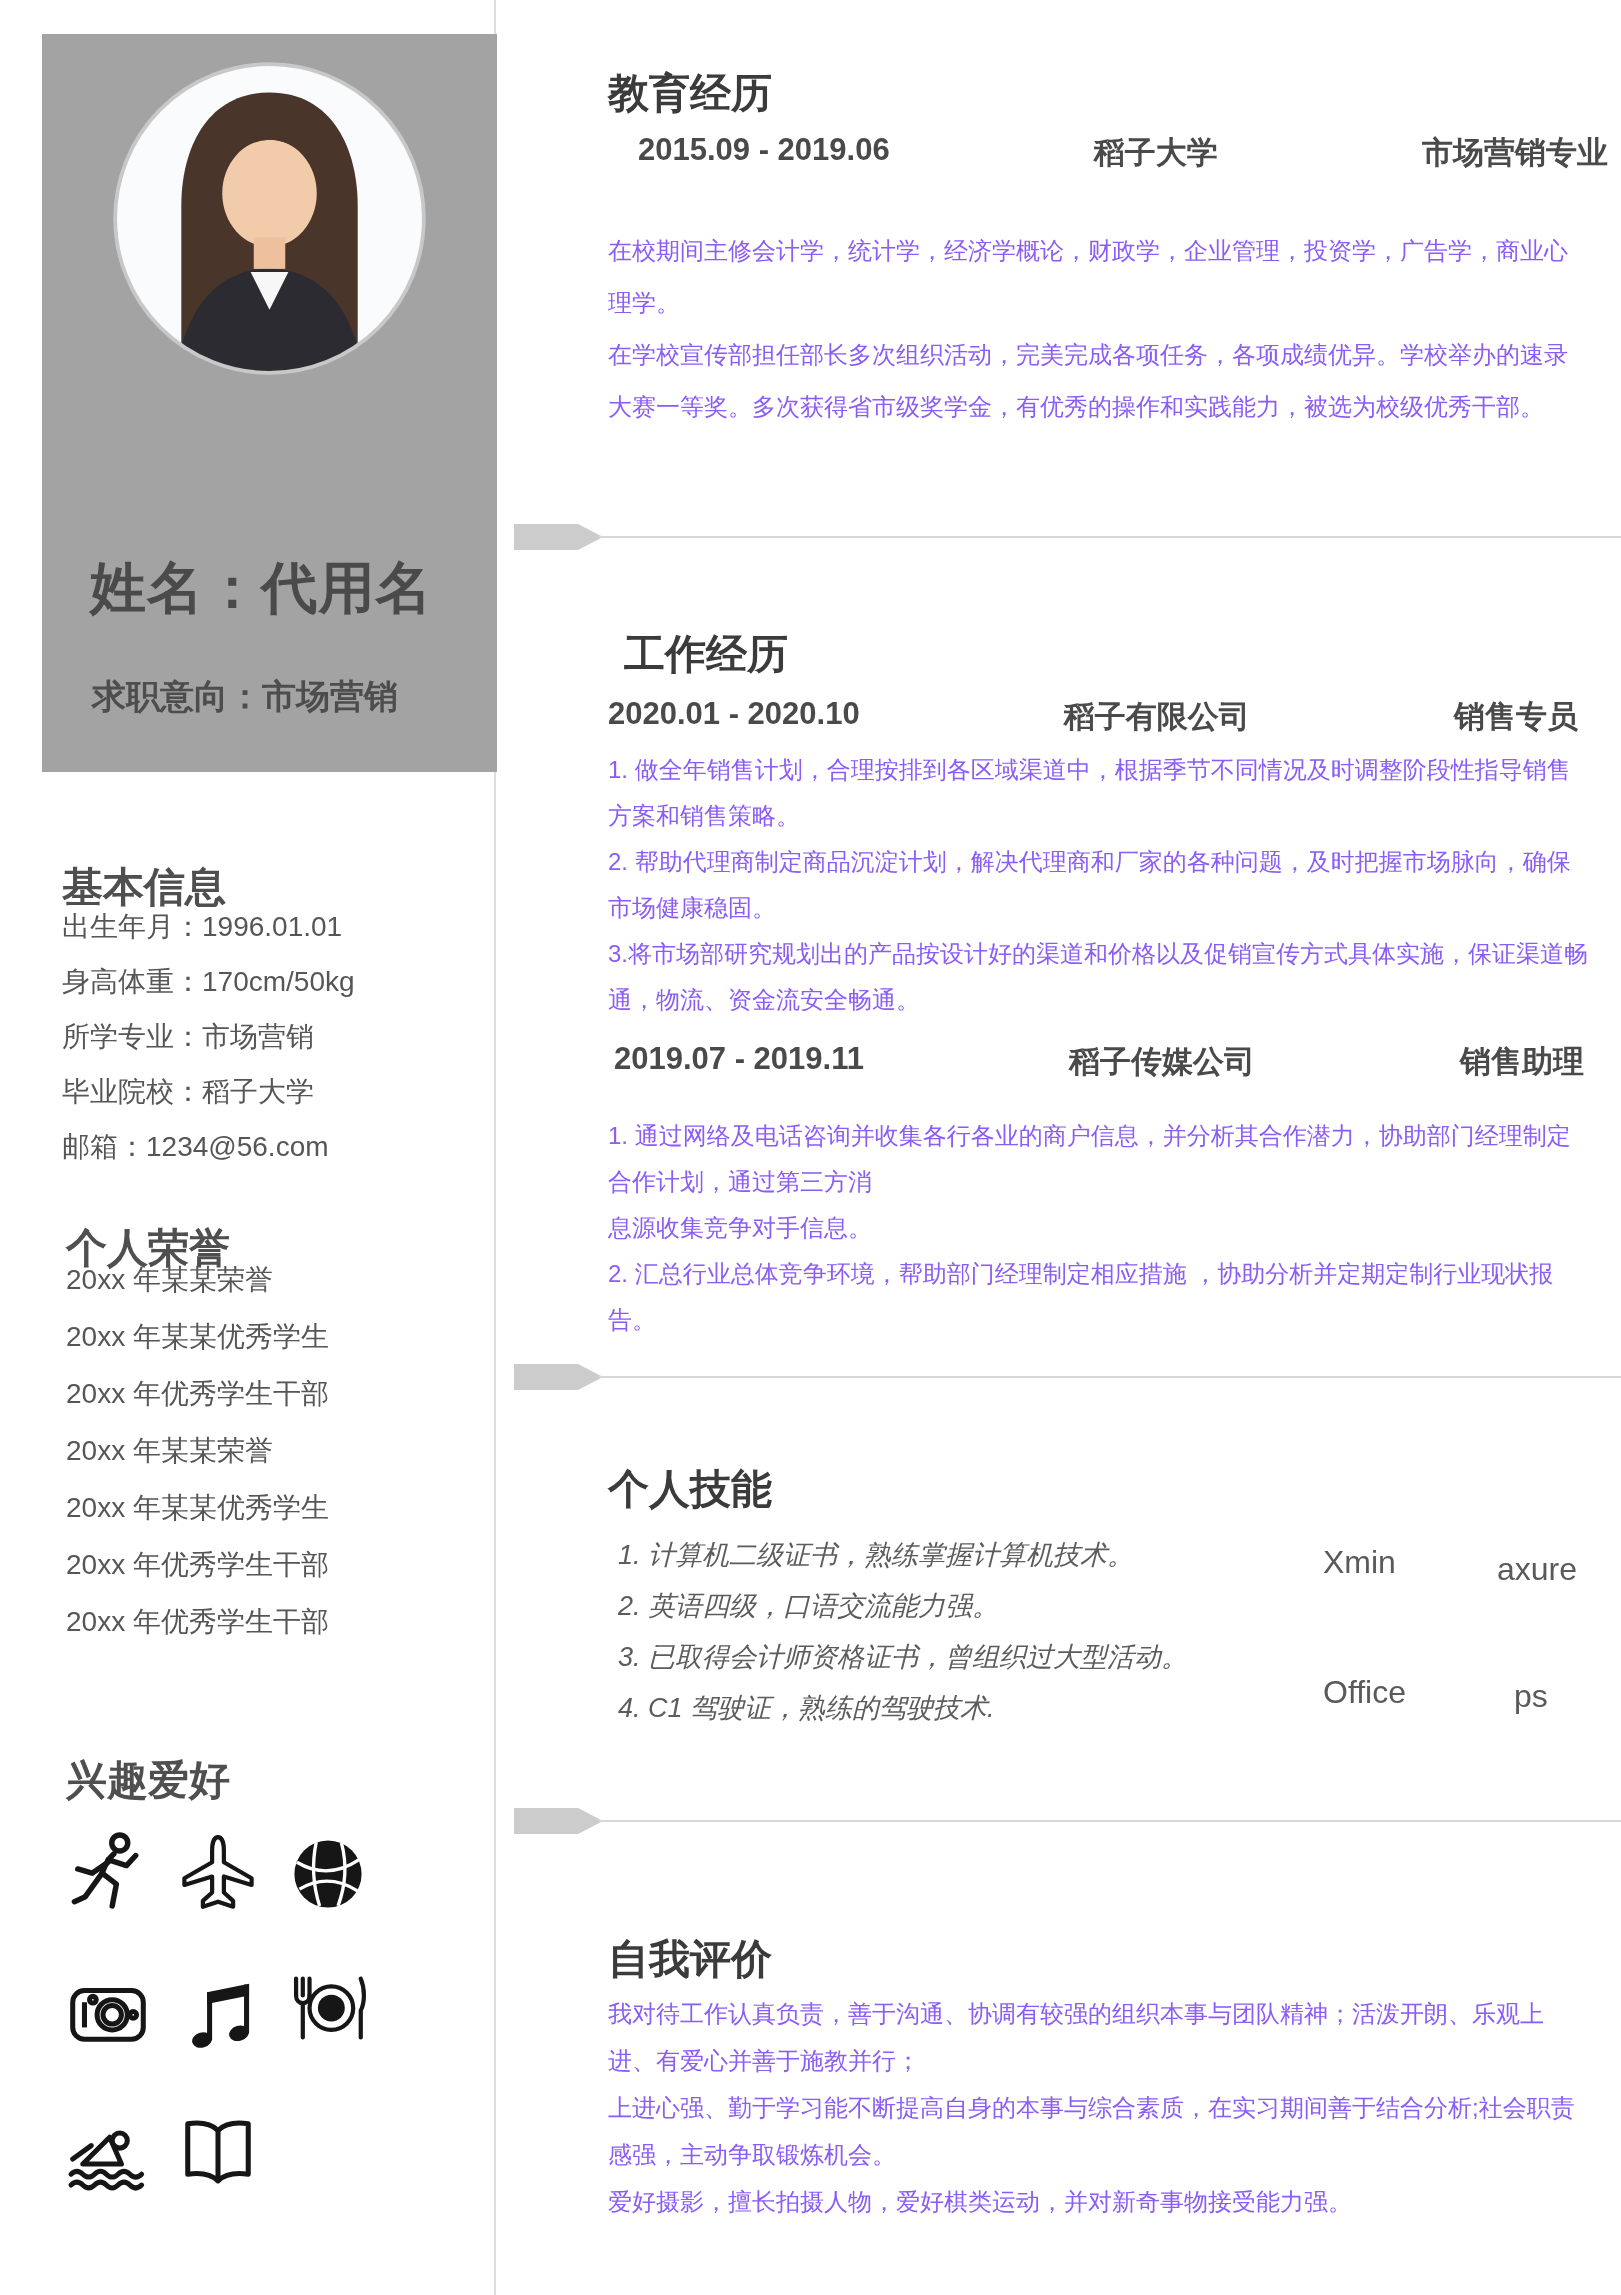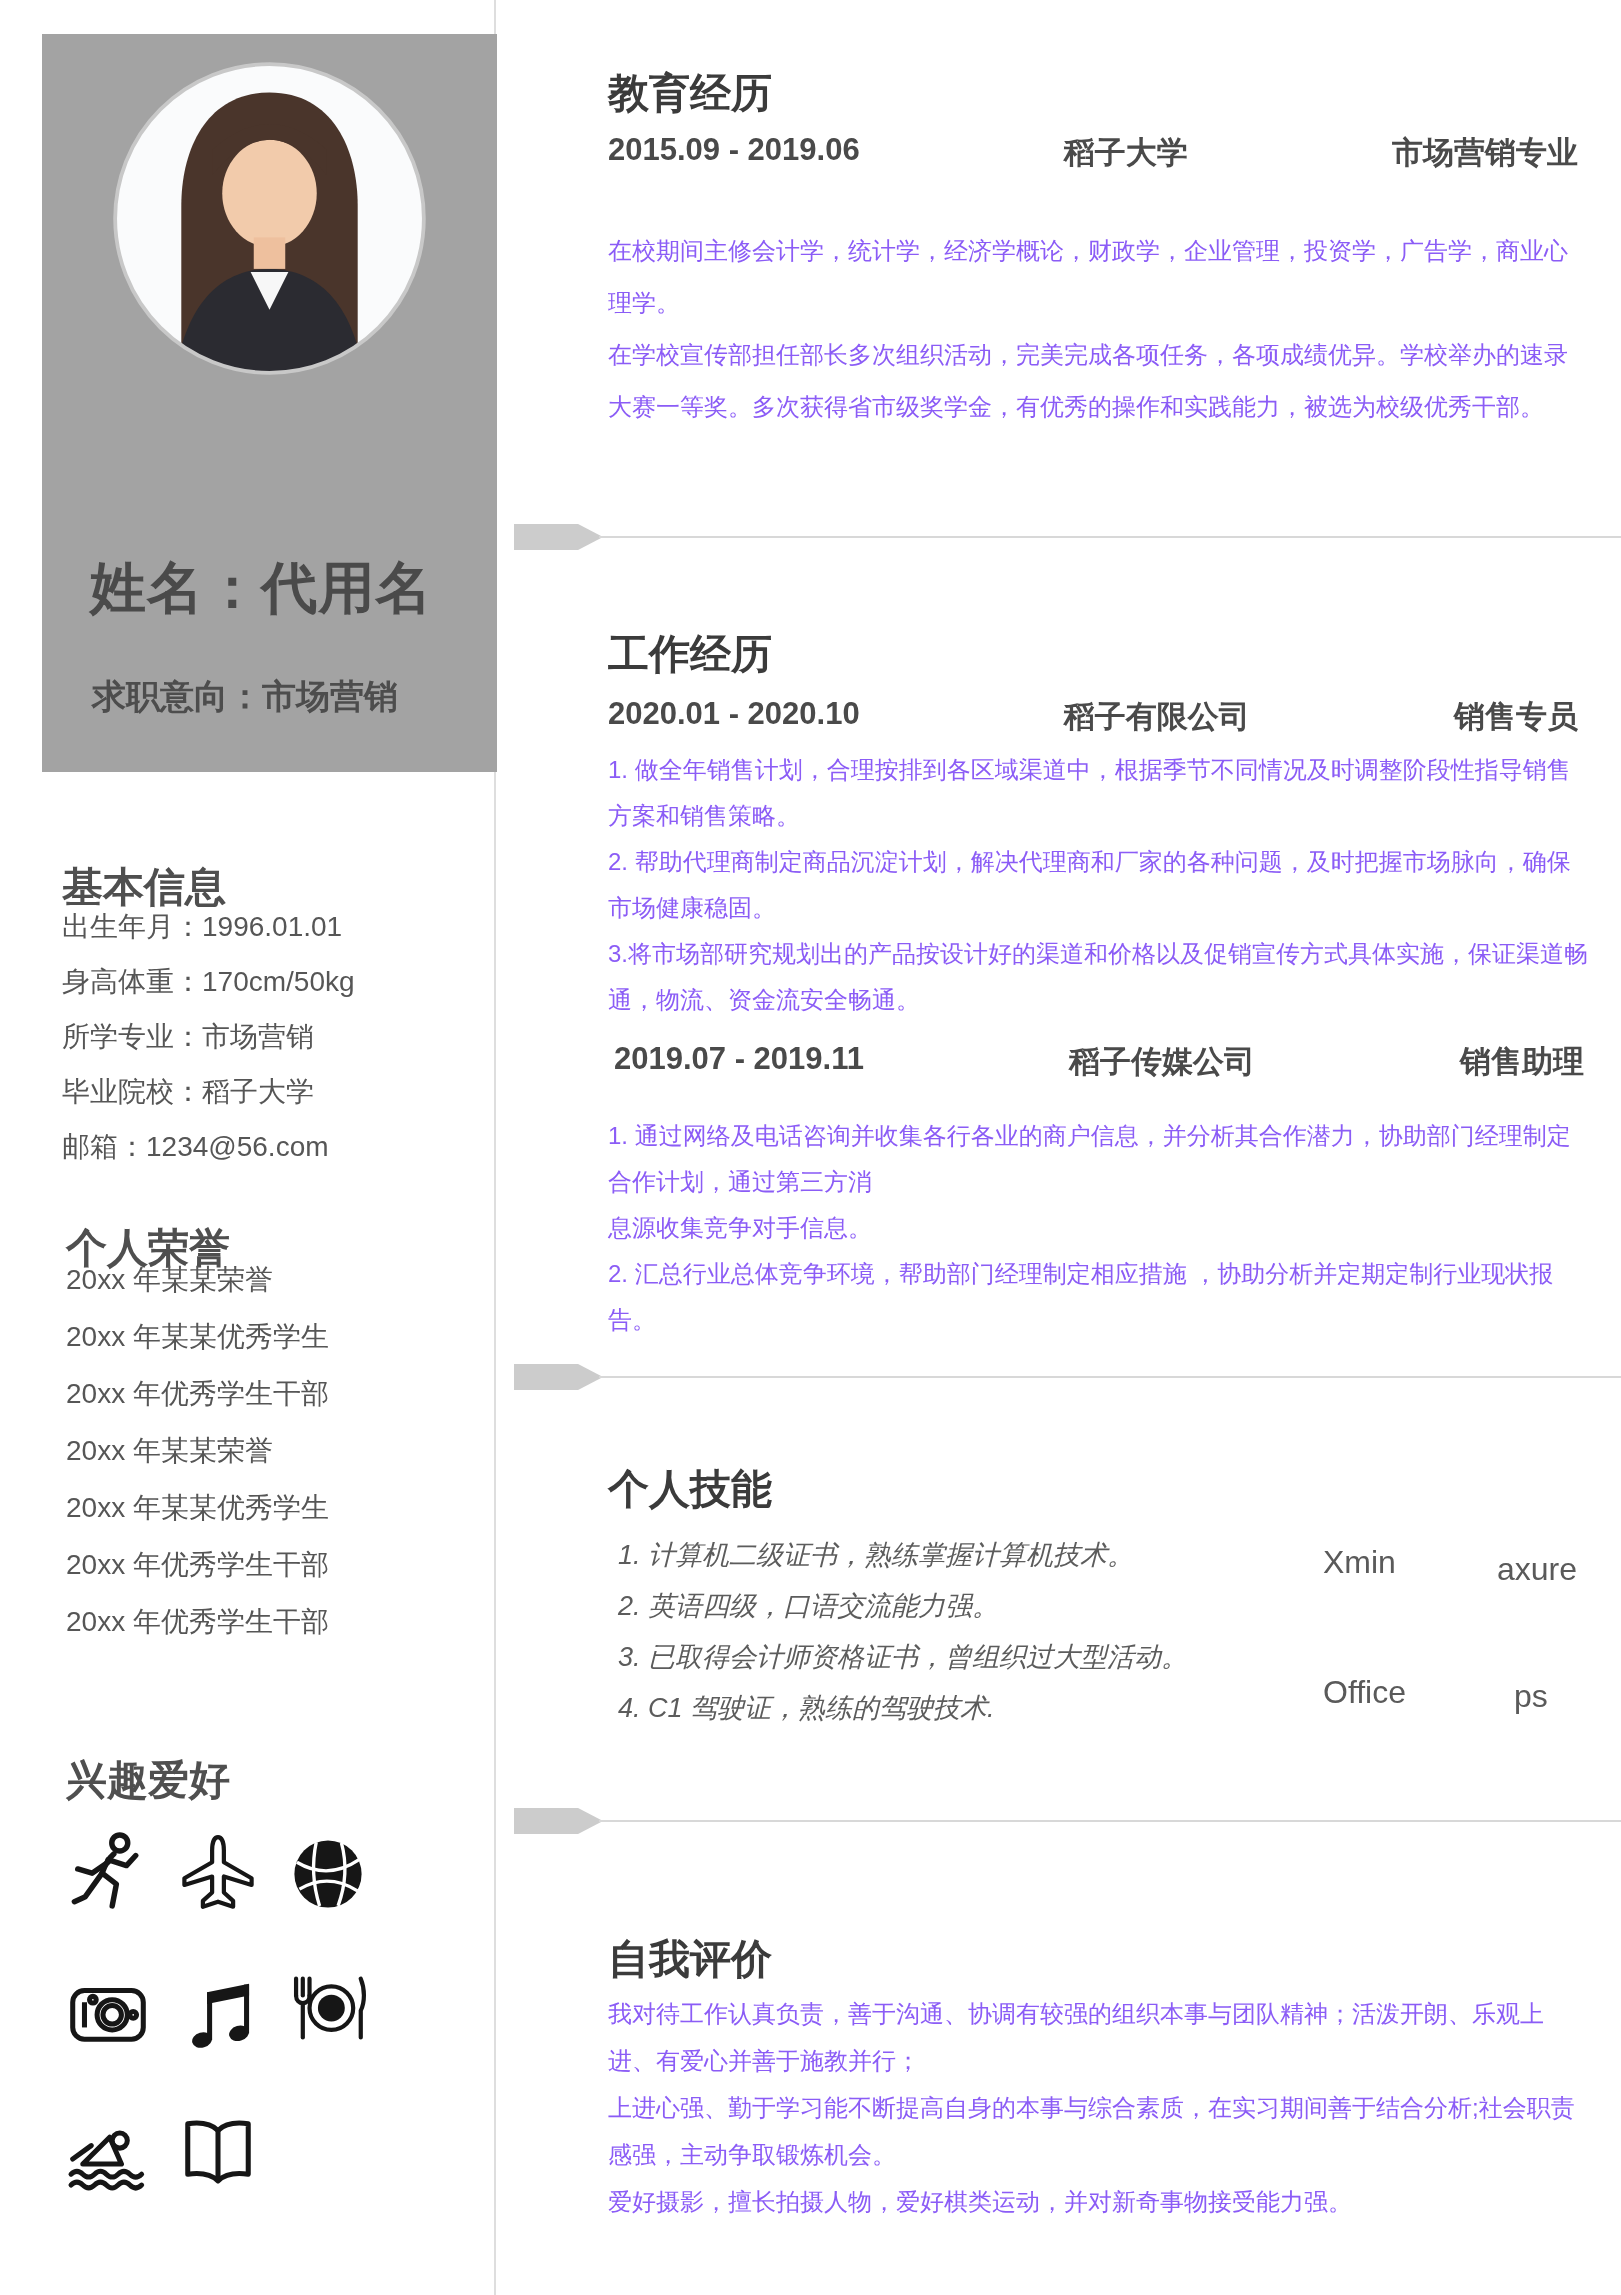--- a/index.html
+++ b/index.html
@@ -179,32 +179,32 @@
           <path d="M50 22 V82" fill="none"></path>
         </g>
           </svg>
       </div>
     </div>
   </aside>
 
   <main>
 
     <h1 class="sec-title" style="top:39px;">教育经历</h1>
-    <div class="row3" style="top:132px;">
+    <div class="row3" style="top:132px;margin-left:30px;">
       <span>2015.09 - 2019.06</span>
       <span>稻子大学</span>
       <span>市场营销专业</span>
     </div>
     <div class="para lh-edu" style="top:225px;">在校期间主修会计学，统计学，经济学概论，财政学，企业管理，投资学，广告学，商业心理学。
 在学校宣传部担任部长多次组织活动，完美完成各项任务，各项成绩优异。学校举办的速录大赛一等奖。多次获得省市级奖学金，有优秀的操作和实践能力，被选为校级优秀干部。</div>
 
     <div class="divider-arrow" style="top:524px;"></div>
     <div class="divider-line" style="top:536px;"></div>
 
-    <h1 class="sec-title" style="top:600px;">工作经历</h1>
+    <h1 class="sec-title" style="top:600px;margin-left:16px;">工作经历</h1>
     <div class="row3" style="top:696px;">
       <span>2020.01 - 2020.10</span>
       <span>稻子有限公司</span>
       <span>销售专员</span>
     </div>
     <div class="para lh-work" style="top:747px;">1. 做全年销售计划，合理按排到各区域渠道中，根据季节不同情况及时调整阶段性指导销售方案和销售策略。
 2. 帮助代理商制定商品沉淀计划，解决代理商和厂家的各种问题，及时把握市场脉向，确保市场健康稳固。
 3.将市场部研究规划出的产品按设计好的渠道和价格以及促销宣传方式具体实施，保证渠道畅通，物流、资金流安全畅通。</div>
 
     <div class="row3" style="top:1041px;left:614px;">

